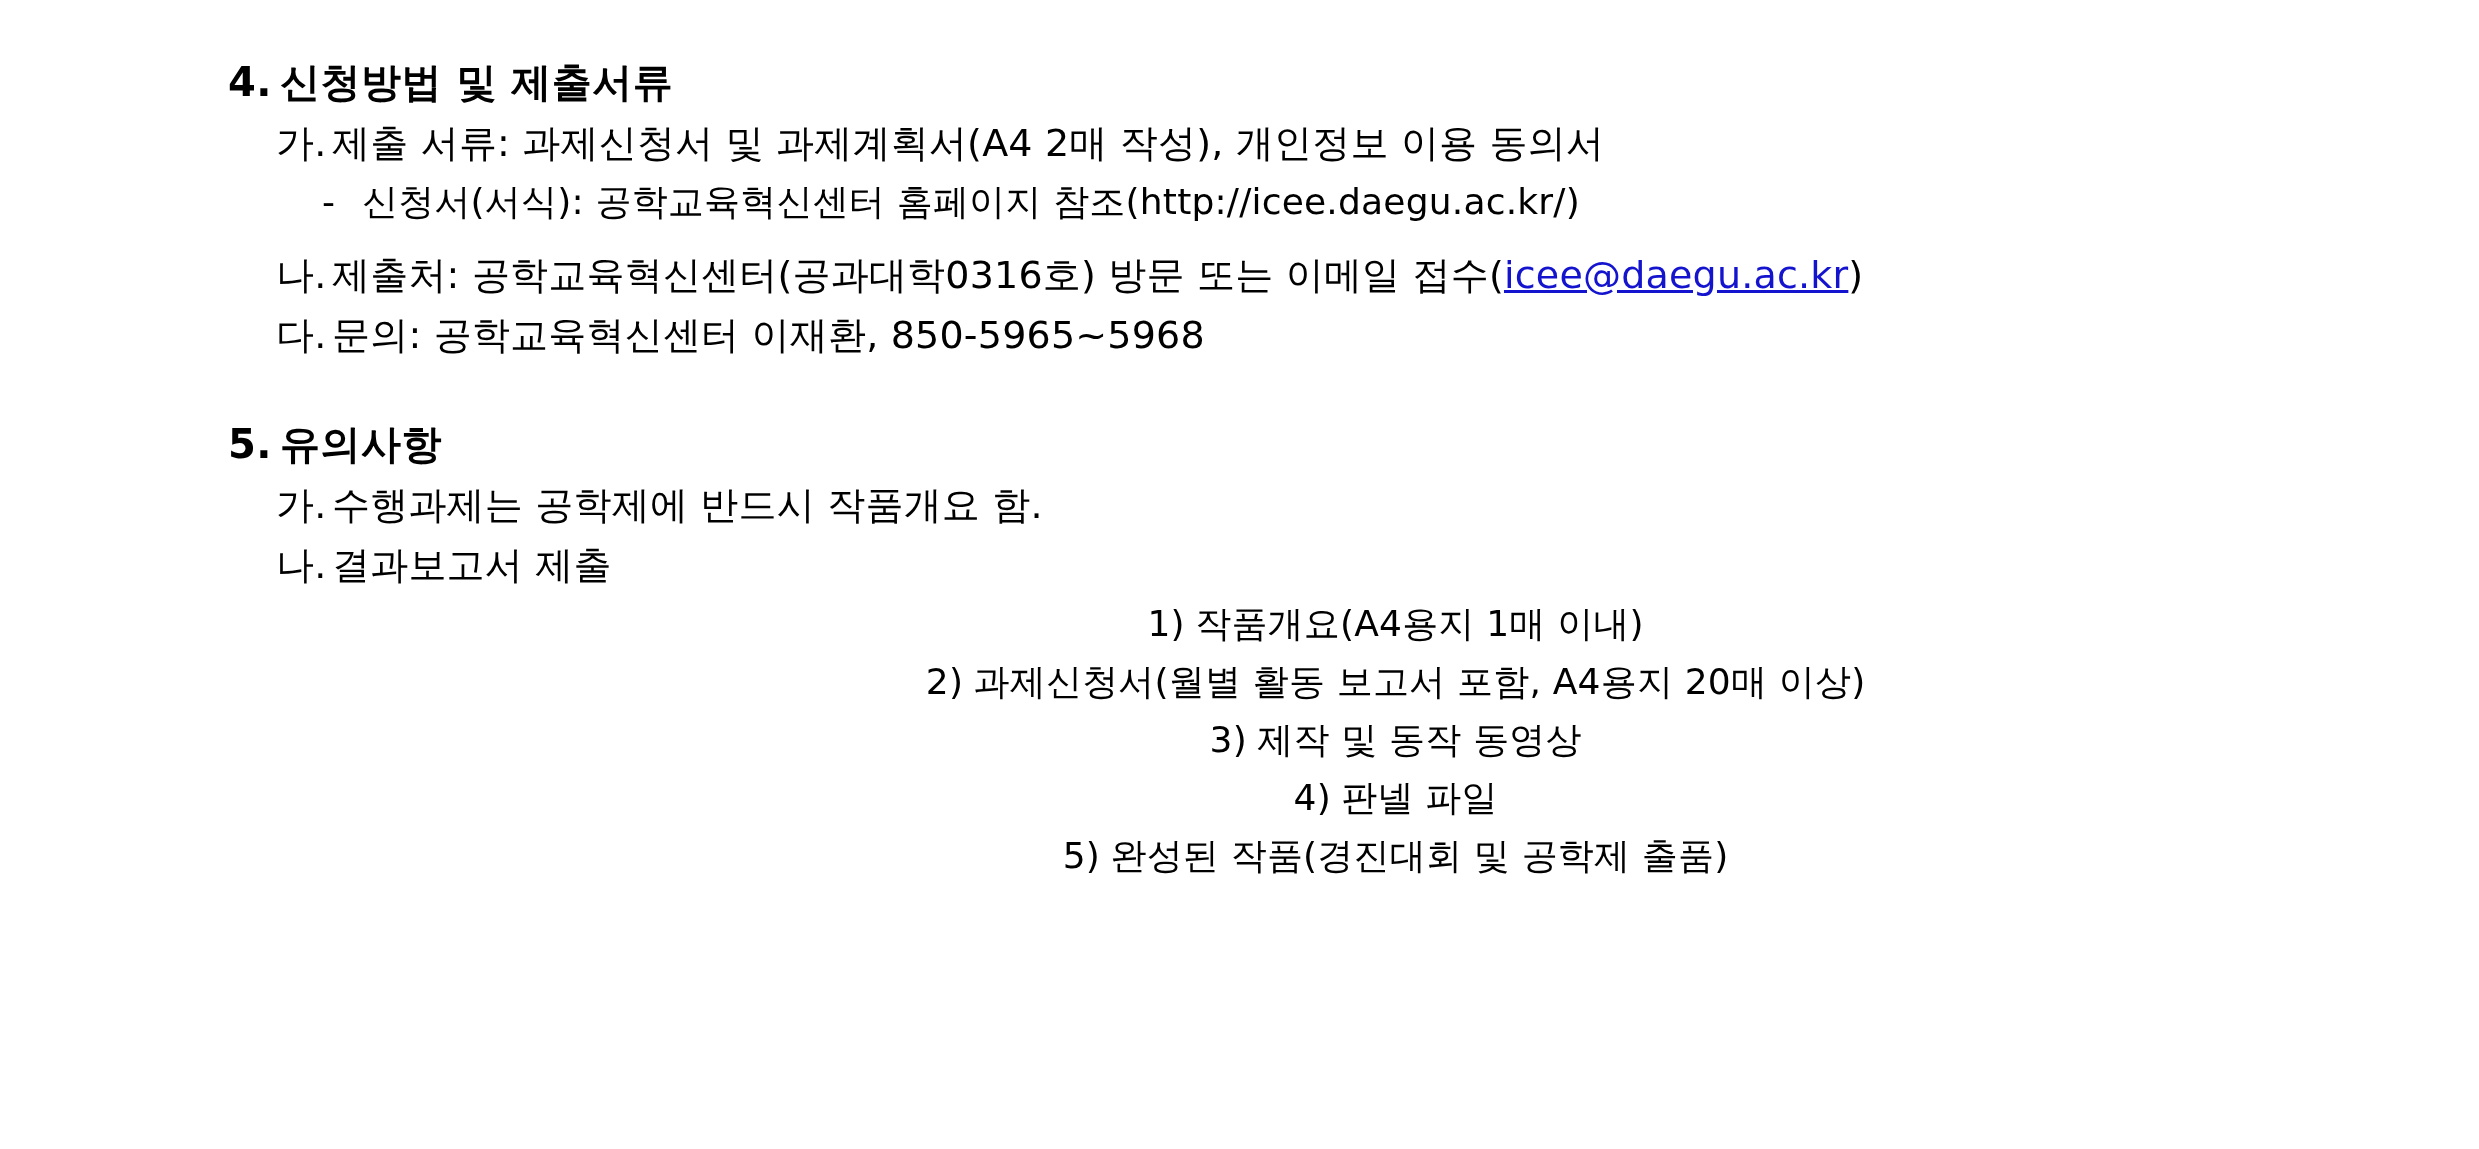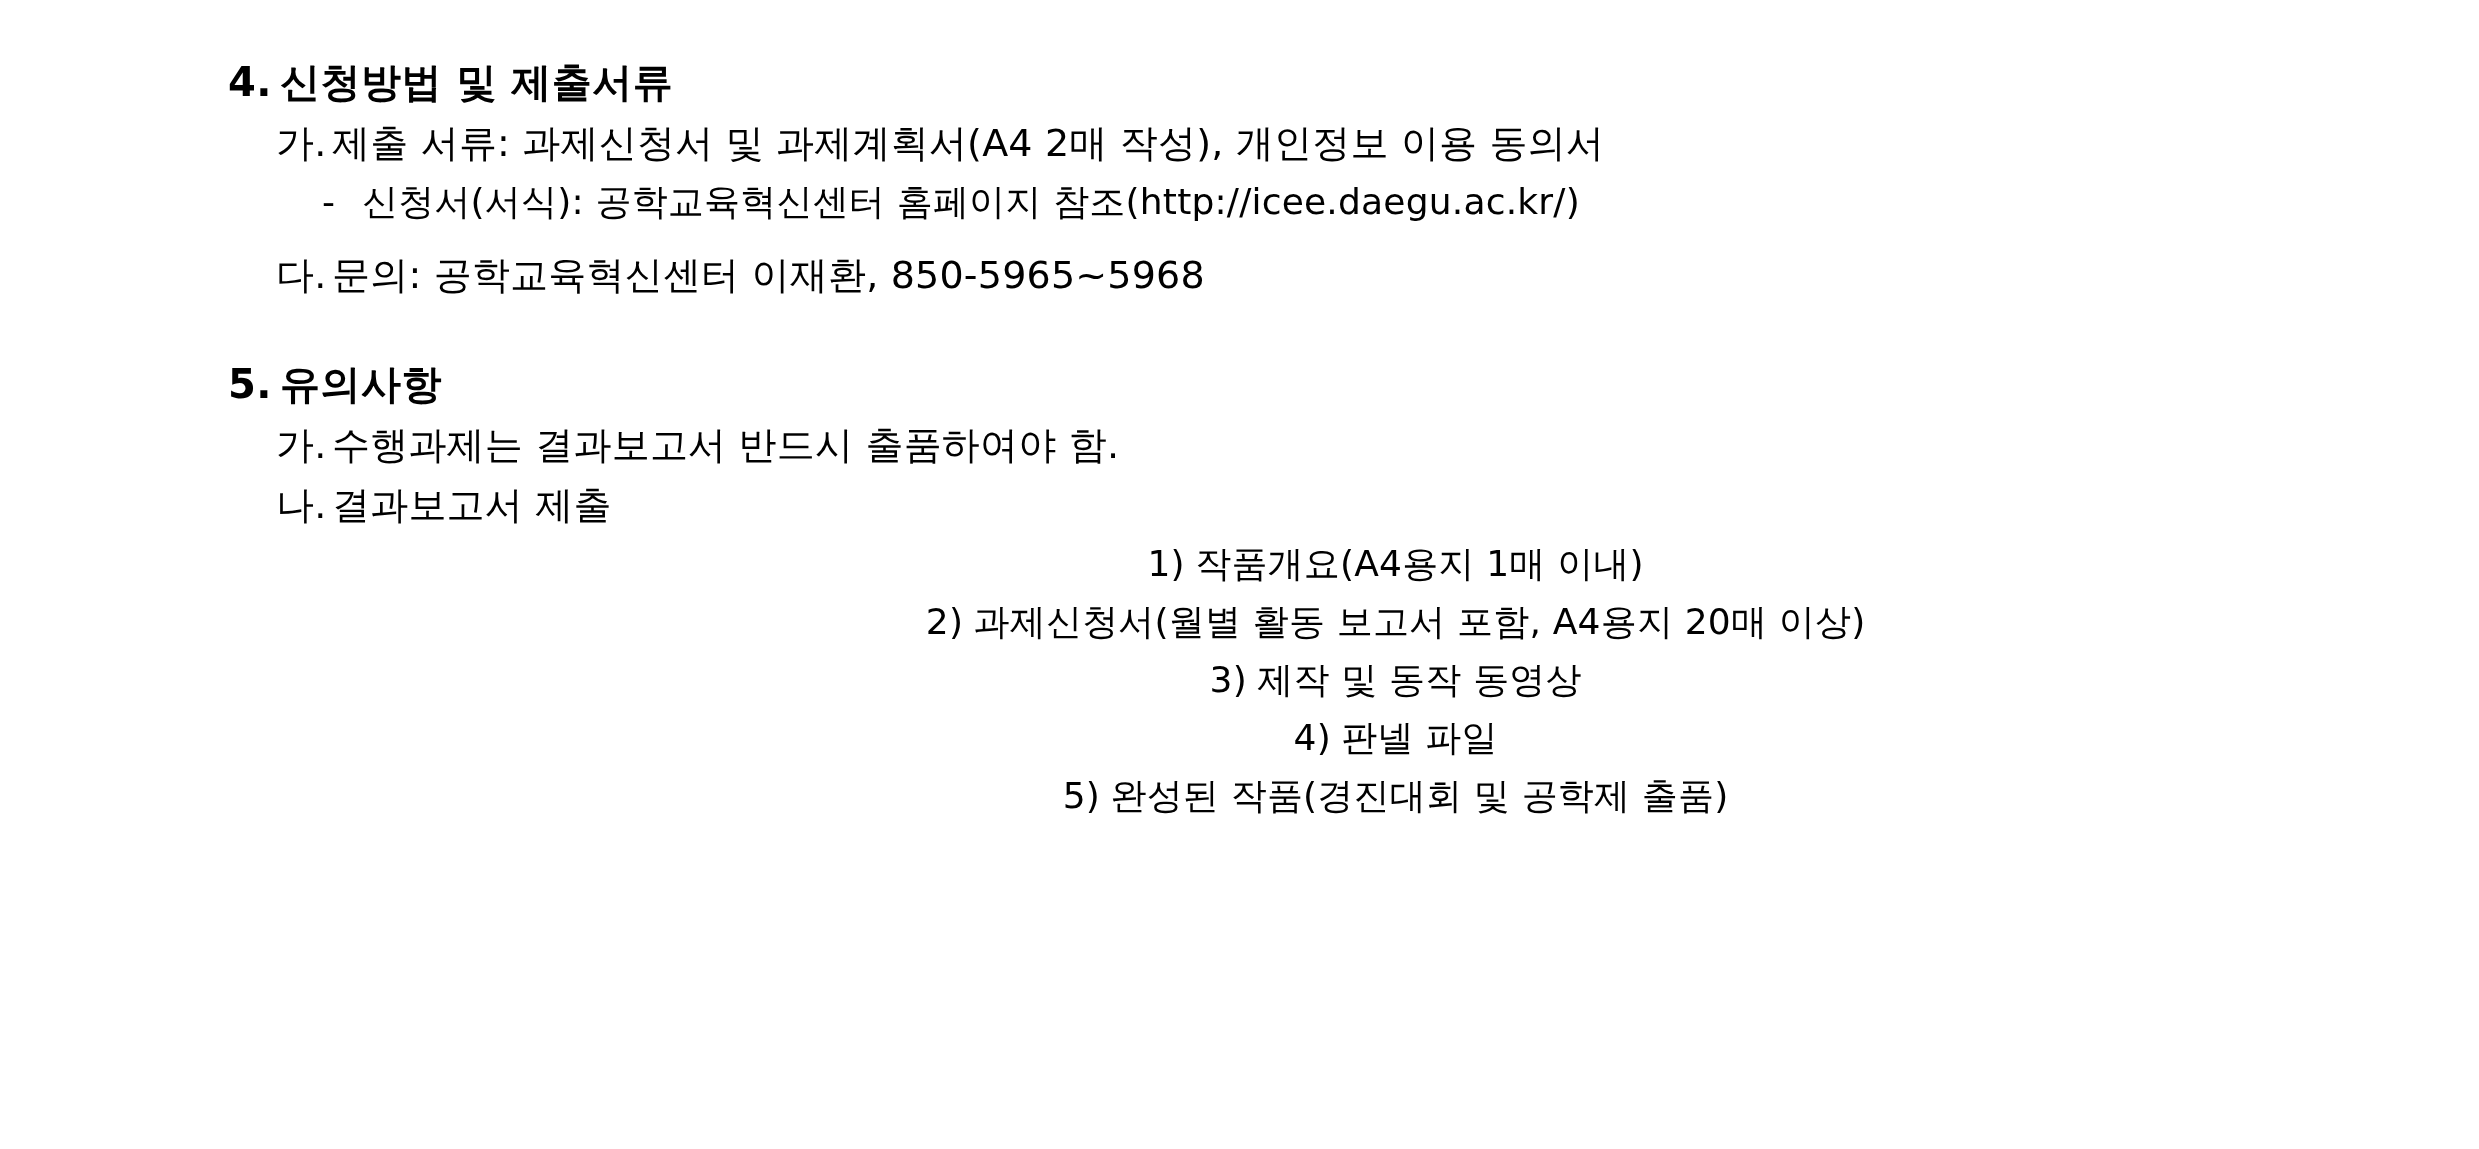--- a/index.html
+++ b/index.html
@@ -99,37 +99,40 @@
     </div>
 
     <div class="lvl1">
       <span class="mark">가.</span><span>제출 서류: 과제신청서 및 과제계획서(A4 2매 작성), 개인정보 이용 동의서</span>
     </div>
 
     <div class="lvl2">
       <span class="mark">-</span><span>신청서(서식): 공학교육혁신센터 홈페이지 참조(http://icee.daegu.ac.kr/)</span>
     </div>
 
+    <div class="lvl1">
+      <span class="mark">나.</span><span>제출처: 공학교육혁신센터(공과대학0316호) 방문 또는 이메일 접수(</span><a class="maillink" href="#">icee@daegu.ac.kr</a><span class="tail">)</span>
+    </div>
 
     <div class="lvl1">
       <span class="mark">다.</span><span>문의: 공학교육혁신센터 이재환, 850-5965~5968</span>
     </div>
 
   </div>
 
   <div class="gap"></div>
 
   <div class="section">
 
     <div class="heading">
       <span class="num">5.</span><span>유의사항</span>
     </div>
 
     <div class="lvl1">
-      <span class="mark">가.</span><span>수행과제는 결과보고서 반드시 출품하여야 함.</span>
+      <span class="mark">가.</span><span>수행과제는 공학제에 반드시 작품개요 함.</span>
     </div>
 
     <div class="lvl1">
       <span class="mark">나.</span><span>결과보고서 제출</span>
     </div>
 
     <div class="lvl2b">
       <span class="mark">1)</span><span>작품개요(A4용지 1매 이내)</span>
     </div>
 

